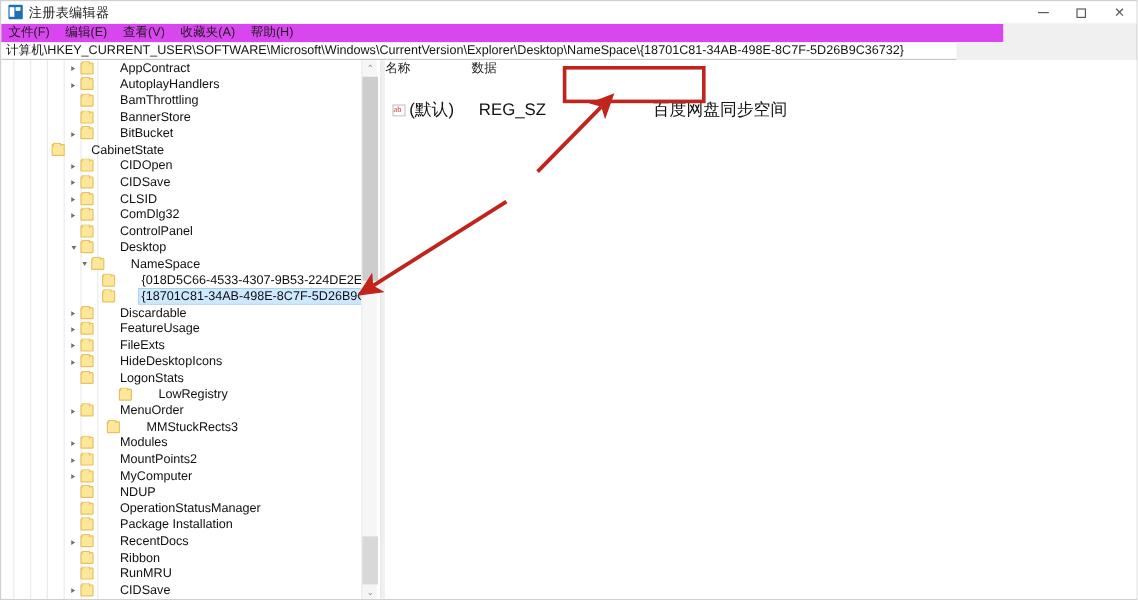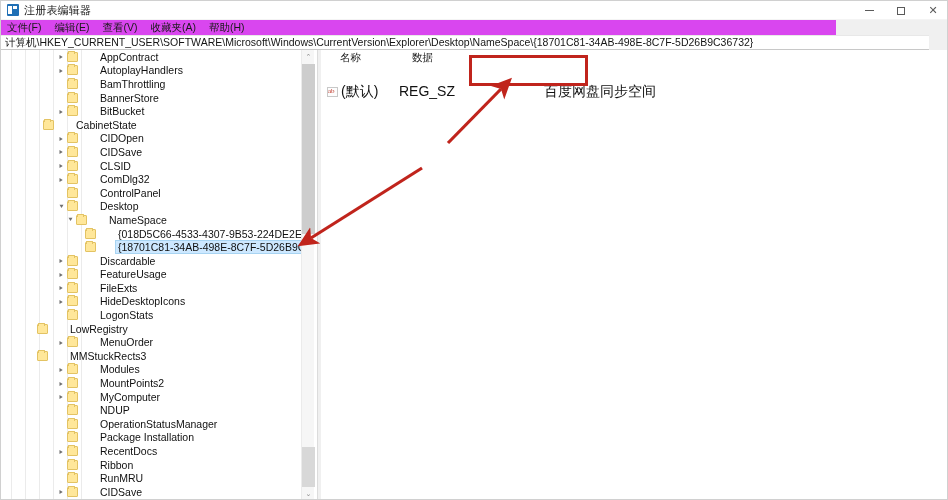--- a/index.html
+++ b/index.html
@@ -85,21 +85,21 @@
     font-size: 10.5px; color: #1a1a1a;
     padding: 0 7px 0 0;
     margin-right: 6px;
     white-space: nowrap;
     line-height: 15px;
   }
 
   
   .addressbar {
     position: absolute; top: 34px; left: 0;
-    width: 928px; height: 15px;
+    width: 796px; height: 15px;
     background: #ffffff;
     border-top: 1px solid #e8e8e8;
     border-bottom: 1px solid #c8c8c8;
     display: flex; align-items: center;
   }
   .address-text {
     font-size: 10.5px; color: #151515;
     padding-left: 4px;
     white-space: nowrap;
     overflow: hidden;
@@ -218,21 +218,21 @@
     background: #ffffff;
   }
   .val-header {
     position: relative;
     height: 15px;
     display: flex;
     font-size: 10.5px; color: #1a1a1a;
     border-bottom: 1px solid #ffffff;
   }
   .val-col {
-    padding-left: 19px;
+    padding-left: 0;
     line-height: 15px;
     white-space: nowrap;
   }
   .col-name  { width: 72px; }
   .col-type  { width: 145px; }
   .col-data  { width: 300px; }
   .val-row {
     height: 17px;
     display: flex; align-items: flex-start;
     font-size: 14px; color: #111111; margin-top: 18px;
@@ -428,33 +428,33 @@
               <span class="chev-r">▸</span>
             </span>
             <span class="folder"></span>
             <span class="tree-label">HideDesktopIcons</span>
           </div>
           <div class="tree-row" style="padding-left: 54px;">
             <span class="twisty empty"></span>
             <span class="folder"></span>
             <span class="tree-label">LogonStats</span>
           </div>
-          <div class="tree-row" style="padding-left: 24px;">
+          <div class="tree-row" style="padding-left: 86px;">
             <span class="twisty empty"></span>
             <span class="folder"></span>
             <span class="tree-label">LowRegistry</span>
           </div>
           <div class="tree-row" style="padding-left: 54px;">
             <span class="twisty">
               <span class="chev-r">▸</span>
             </span>
             <span class="folder"></span>
             <span class="tree-label">MenuOrder</span>
           </div>
-          <div class="tree-row" style="padding-left: 24px;">
+          <div class="tree-row" style="padding-left: 76px;">
             <span class="twisty empty"></span>
             <span class="folder"></span>
             <span class="tree-label">MMStuckRects3</span>
           </div>
           <div class="tree-row" style="padding-left: 54px;">
             <span class="twisty">
               <span class="chev-r">▸</span>
             </span>
             <span class="folder"></span>
             <span class="tree-label">Modules</span>

